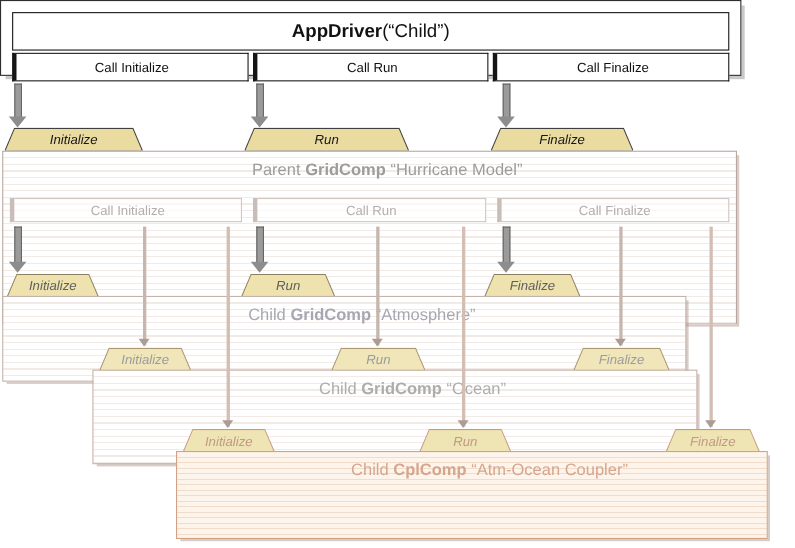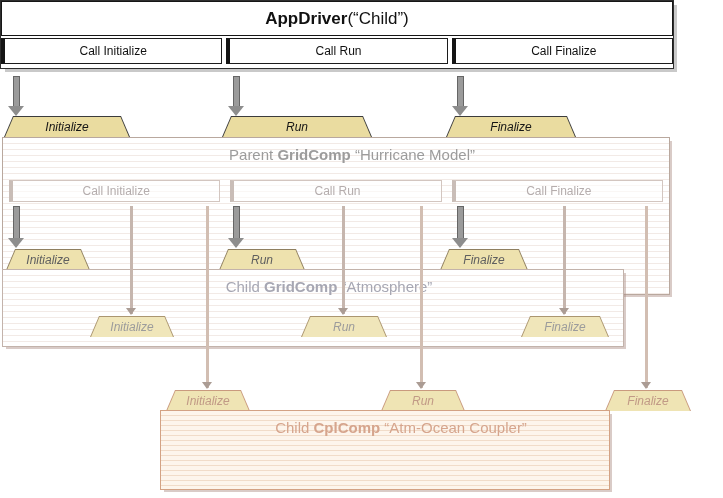--- a/index.html
+++ b/index.html
@@ -3,21 +3,21 @@
 <meta charset="utf-8">
 <style>
   * { margin:0; padding:0; box-sizing:border-box; }
   html,body { background:#ffffff; }
   body { font-family:"Liberation Sans", sans-serif; }
 
   .canvas { position:relative; width:723px; height:498px; background:#ffffff; overflow:hidden; }
 
   
   .ad-frame { position:absolute; left:0; top:3; width:674px; height:69px; border:1px solid #2e2e2e;
-              background:#ffffff; padding:0; box-shadow:4px 4px 0 -1px #c9c9c9; z-index:9; }
+              background:#ffffff; padding:10px; box-shadow:4px 4px 0 -1px #c9c9c9; z-index:9; }
   .ad-title { height:35px; border:1px solid #161616; display:flex; align-items:center; justify-content:center;
               font-size:17px; color:#111; background:#fff; margin-bottom:2px; }
   .ad-title .b, .comp-title .b { font-weight:bold; }
   .ad-row { display:flex; gap:4px; height:26px; }
   .ad-cell { flex:1; border:1px solid #1c1c1c; border-left:4px solid #151515; background:#fff;
              display:flex; align-items:center; justify-content:center; font-size:12px; color:#111; }
 
   
   .arrow { position:absolute; width:17px; }
   .arrow::before { content:""; position:absolute; left:5px; top:0; bottom:8px; width:5px;
@@ -51,21 +51,21 @@
   .comp { position:absolute; border:1px solid; background:
           repeating-linear-gradient(180deg, #ffffff 0px, #ffffff 5px, #f2eae6 5px, #f2eae6 6px);
           box-shadow:3px 3px 0 -1px rgba(170,140,130,0.45);padding-left:32px; }
   .comp-title { margin-top:8px; text-align:center; font-size:15px; }
   .parent-box  { left:2px;  top:137px; width:668px; height:158px; border-color:#b9a89e; z-index:1; }
   .parent-box .comp-title { color:#9c9c9c; }
   .atmos-box   { left:2px;  top:269px; width:622px; height:78px;  border-color:#c3b3ab; z-index:3; }
   .atmos-box .comp-title { color:#a7a7b3; }
   .ocean-box   { left:84px; top:336px; width:550px; height:86px;  border-color:#c9b2a6; z-index:5; }
   .ocean-box .comp-title { color:#adadad; }
-  .coupler-box { left:160px; top:410px; width:450px; height:80px; border-color:#d3a284; z-index:7;
+  .coupler-box { left:160px; top:410px; width:538px; height:80px; border-color:#d3a284; z-index:7;
                  background:repeating-linear-gradient(180deg, #fdf5ec 0px, #fdf5ec 4px, #f1dcc9 4px, #f1dcc9 5px); }
   .coupler-box .comp-title { color:#d6a58d; }
 
   .p-row { position:absolute; left:6px; right:6px; top:42px; display:flex; gap:10px; height:22px; }
   .p-cell { flex:1; border:1px solid #d3c6c0; border-left:4px solid #c9bdb7; background:rgba(255,255,255,0.6);
             display:flex; align-items:center; justify-content:center; font-size:12px; color:#b5adad; }
 </style>
 </head>
 <body>
 
@@ -151,20 +151,25 @@
   <div class="tab l3" style="left:90px;  top:316px; width:84px;">
       <span>Initialize</span>
     </div>
   <div class="tab l3" style="left:301px; top:316px; width:86px;">
       <span>Run</span>
     </div>
   <div class="tab l3" style="left:521px; top:316px; width:88px;">
       <span>Finalize</span>
     </div>
 
+  <div class="comp ocean-box">
+    <div class="comp-title">
+      <span>Child </span><span class="b">GridComp</span><span> “Ocean”</span>
+    </div>
+  </div>
 
   <div class="tab l4" style="left:166px; top:390px; width:84px;">
       <span>Initialize</span>
     </div>
   <div class="tab l4" style="left:381px; top:390px; width:84px;">
       <span>Run</span>
     </div>
   <div class="tab l4" style="left:605px; top:390px; width:86px;">
       <span>Finalize</span>
     </div>

